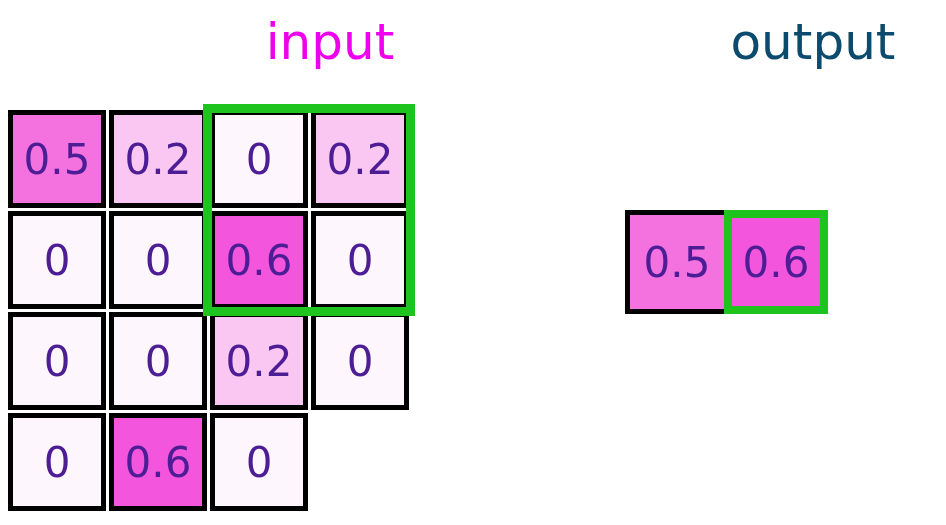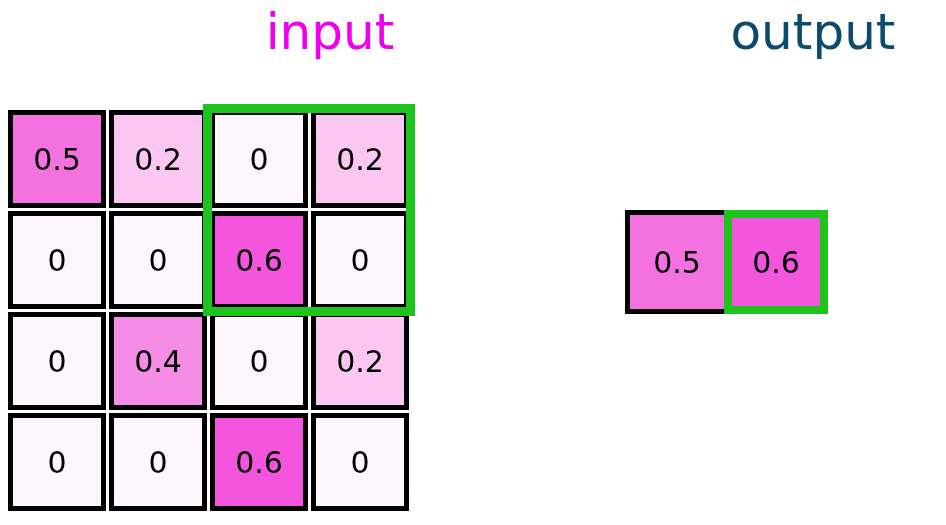--- a/index.html
+++ b/index.html
@@ -10,21 +10,21 @@
   }
   .canvas {
     position: relative;
     width: 946px;
     height: 525px;
     background: #ffffff;
     overflow: hidden;
   }
   .title {
     position: absolute;
-    top: 2px;
+    top: 12px;
     font-size: 50px;
     line-height: 1.2;
     text-align: center;
     font-weight: 400;
   }
   .title-input { left: 160px; width: 340px; }
   .title-output { left: 680px; width: 266px; }
 
   .input-grid {
     position: absolute;
@@ -34,22 +34,22 @@
     grid-template-columns: repeat(4, 98px);
     grid-auto-rows: 98px;
     gap: 3px;
   }
   .cell {
     box-sizing: border-box;
     border: 5px solid #000000;
     display: flex;
     align-items: center;
     justify-content: center;
-    font-size: 30px;
-    color: #000000;
+    font-size: 42px;
+    color: #4c1d95;
   }
   .pool-window {
     position: absolute;
     left: 203px;
     top: 104px;
     width: 212px;
     height: 212px;
     box-sizing: border-box;
     border-style: solid;
     border-width: 9px;
@@ -82,21 +82,20 @@
   <div class="input-grid">
       <div class="cell" style="background: rgb(244, 114, 224); border-color: rgb(0, 0, 0);">0.5</div>
       <div class="cell" style="background: rgb(249, 199, 241); border-color: rgb(0, 0, 0);">0.2</div>
       <div class="cell" style="background: rgb(253, 246, 252); border-color: rgb(0, 0, 0);">0</div>
       <div class="cell" style="background: rgb(249, 199, 241); border-color: rgb(0, 0, 0);">0.2</div>
       <div class="cell" style="background: rgb(253, 246, 252); border-color: rgb(0, 0, 0);">0</div>
       <div class="cell" style="background: rgb(253, 246, 252); border-color: rgb(0, 0, 0);">0</div>
       <div class="cell" style="background: rgb(243, 86, 220); border-color: rgb(0, 0, 0);">0.6</div>
       <div class="cell" style="background: rgb(253, 246, 252); border-color: rgb(0, 0, 0);">0</div>
       <div class="cell" style="background: rgb(253, 246, 252); border-color: rgb(0, 0, 0);">0</div>
-      <div class="cell" style="background: rgb(245, 140, 229); border-color: rgb(0, 0, 0);">0.4</div>
       <div class="cell" style="background: rgb(253, 246, 252); border-color: rgb(0, 0, 0);">0</div>
       <div class="cell" style="background: rgb(249, 199, 241); border-color: rgb(0, 0, 0);">0.2</div>
       <div class="cell" style="background: rgb(253, 246, 252); border-color: rgb(0, 0, 0);">0</div>
       <div class="cell" style="background: rgb(253, 246, 252); border-color: rgb(0, 0, 0);">0</div>
       <div class="cell" style="background: rgb(243, 86, 220); border-color: rgb(0, 0, 0);">0.6</div>
       <div class="cell" style="background: rgb(253, 246, 252); border-color: rgb(0, 0, 0);">0</div>
     </div>
 
   <div class="pool-window" style="border-color: rgb(30, 195, 30);"></div>
 

